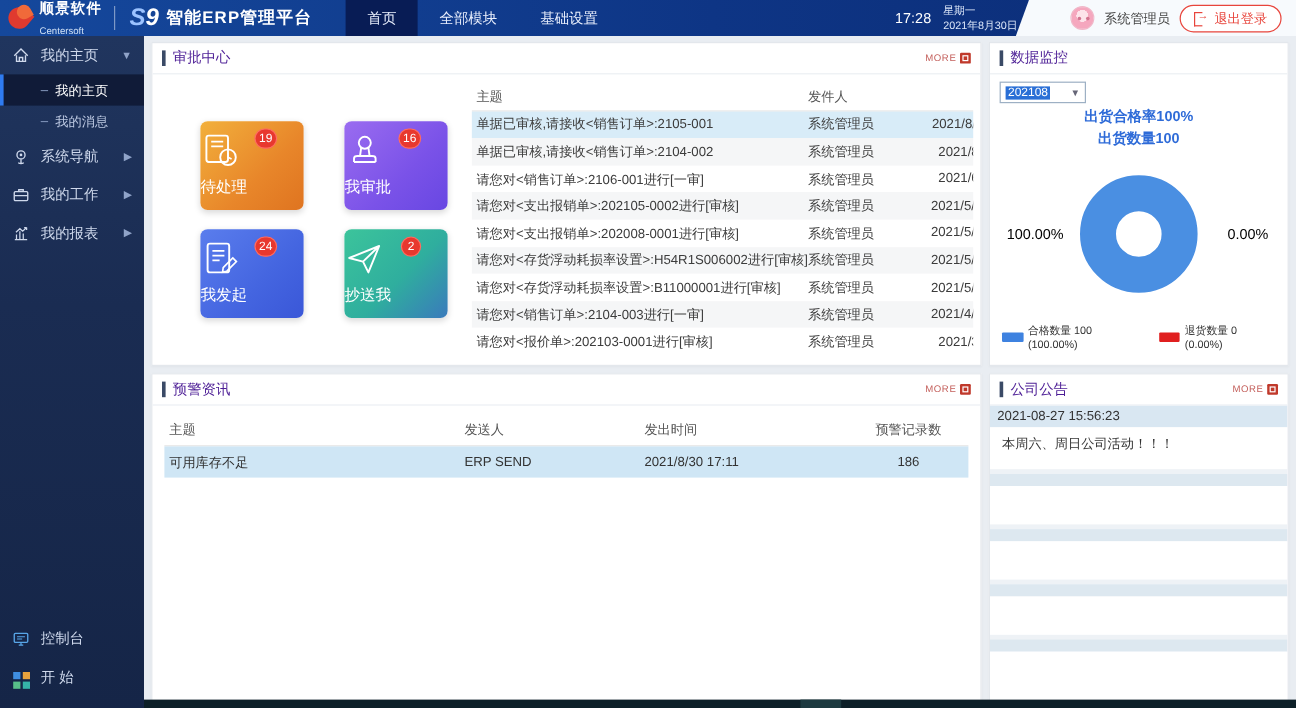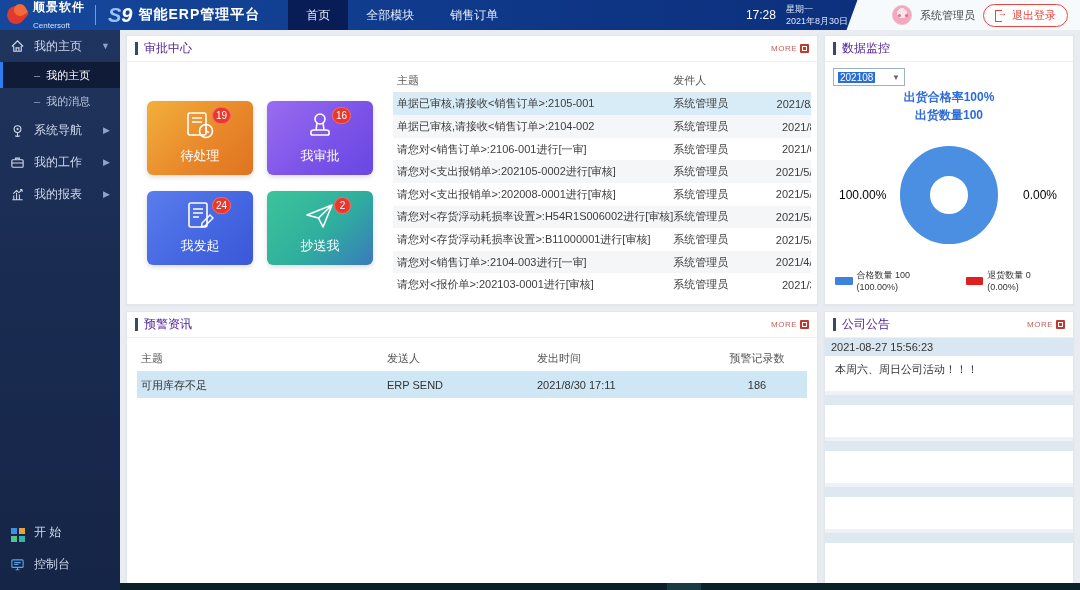--- a/index.html
+++ b/index.html
@@ -62,21 +62,21 @@
   .panel-header { display:flex; align-items:center; height:26px; padding:0 8px; border-bottom:1px solid #eceff3; flex:0 0 auto; }
   .accent-bar { width:3px; height:13px; background:#3a4a66; margin-right:6px; }
   .panel-title { font-size:12px; color:#4c1d95; }
   .more-link { margin-left:auto; display:flex; align-items:center; gap:3px; color:#c4605c; font-size:8px; cursor:pointer; letter-spacing:.5px; }
   .more-link .more-box { width:9px; height:9px; background:#c0392b; border-radius:1px; display:inline-block; position:relative; }
   .more-link .more-box::after { content:""; position:absolute; inset:2px; border:1px solid #fff; }
 
   
   .approval-body { flex:1; display:flex; padding:8px 6px 8px 10px; gap:10px; overflow:hidden; }
   .tiles { width:246px; display:grid; grid-template-columns:106px 106px; grid-template-rows:74px 74px; gap:16px 14px; align-content:center; justify-content:center; }
-  .tile { border-radius:6px; color:#fff; display:flex; flex-direction:column; align-items:center; justify-content:center; gap:6px; position:relative; cursor:pointer; box-shadow:0 2px 5px rgba(0,0,0,.15); }
+  .tile { border-radius:6px; color:#fff; display:flex; flex-direction:column; justify-content:center; gap:6px; position:relative; cursor:pointer; box-shadow:0 2px 5px rgba(0,0,0,.15);margin-left:20px; }
   .tile-pending  { background:linear-gradient(135deg,#f2b03c 0%,#e8862a 60%,#df7420 100%); }
   .tile-approve  { background:linear-gradient(135deg,#9a6cf0 0%,#7a52e8 60%,#6847e2 100%); }
   .tile-initiate { background:linear-gradient(135deg,#5a7ded 0%,#4465e0 60%,#3a57d8 100%); }
   .tile-cc       { background:linear-gradient(135deg,#3cc49b 0%,#2fae9e 55%,#3f63c9 120%); }
   .tile-label { font-size:13px; }
   .tile-icon { width:34px; height:30px; position:relative; }
   .badge { position:absolute; top:6px; right:22px; min-width:17px; height:17px; border-radius:9px; background:#e8382e; color:#fff; font-size:10px; display:flex; align-items:center; justify-content:center; padding:0 3px; border:1px solid #ff6b60; }
 
   .approval-table { flex:1; display:flex; overflow:hidden; }
   .atable { flex:1; display:flex; flex-direction:column; font-size:11px; }
@@ -143,21 +143,21 @@
     </span>
   </div>
   <div class="logo-divider"></div>
   <div class="product">
     <span class="s9"><b>S</b><span></span>9</span>
     <span class="platform-title">智能ERP管理平台</span>
   </div>
   <div class="nav">
     <div class="nav-item active">首页</div>
     <div class="nav-item">全部模块</div>
-    <div class="nav-item">销售订单</div>
+    <div class="nav-item">基础设置</div>
   </div>
   <div class="header-spacer"></div>
   <div class="clock">
     <span class="time">17:28</span>
     <span class="date-block">
       <div>星期一</div>
       <div>2021年8月30日</div>
     </span>
   </div>
   <div class="header-user">
@@ -219,37 +219,37 @@
             <path d="M2.5 13.5 H13.5 M4 13 V9 M7 13 V6 M10 13 V8 M3.5 7 L7 3.8 L9.5 6 L13 2.8 M13 2.8 H10.8 M13 2.8 V5" fill="none" stroke="#cfd9ec" stroke-width="1.1"></path>
           </svg>
       </span>
       <span>我的报表</span>
       <span class="chev">▶</span>
     </div>
     <div class="side-spacer"></div>
     <div class="side-footer">
       <div class="side-item">
         <span class="sicon">
+          <svg class="icon-svg" width="15" height="15" viewBox="0 0 16 16">
+              <rect x="2" y="3" width="12" height="8" rx="1" fill="none" stroke="#58a6e8" stroke-width="1.2"></rect>
+              <path d="M6 13.5 H10 M8 11 V13.5 M4.5 6 H11.5 M4.5 8 H9" stroke="#58a6e8" stroke-width="1.1" fill="none"></path>
+            </svg>
+        </span>
+        <span>控制台</span>
+      </div>
+      <div class="side-item">
+        <span class="sicon">
           <span class="start-grid">
               <i></i>
               <i></i>
               <i></i>
               <i></i>
             </span>
         </span>
         <span>开 始</span>
-      </div>
-      <div class="side-item">
-        <span class="sicon">
-          <svg class="icon-svg" width="15" height="15" viewBox="0 0 16 16">
-              <rect x="2" y="3" width="12" height="8" rx="1" fill="none" stroke="#58a6e8" stroke-width="1.2"></rect>
-              <path d="M6 13.5 H10 M8 11 V13.5 M4.5 6 H11.5 M4.5 8 H9" stroke="#58a6e8" stroke-width="1.1" fill="none"></path>
-            </svg>
-        </span>
-        <span>控制台</span>
       </div>
     </div>
   </div>
 
   <div class="content">
 
     <div class="panel">
       <div class="panel-header">
         <span class="accent-bar"></span>
         <span class="panel-title">审批中心</span>

